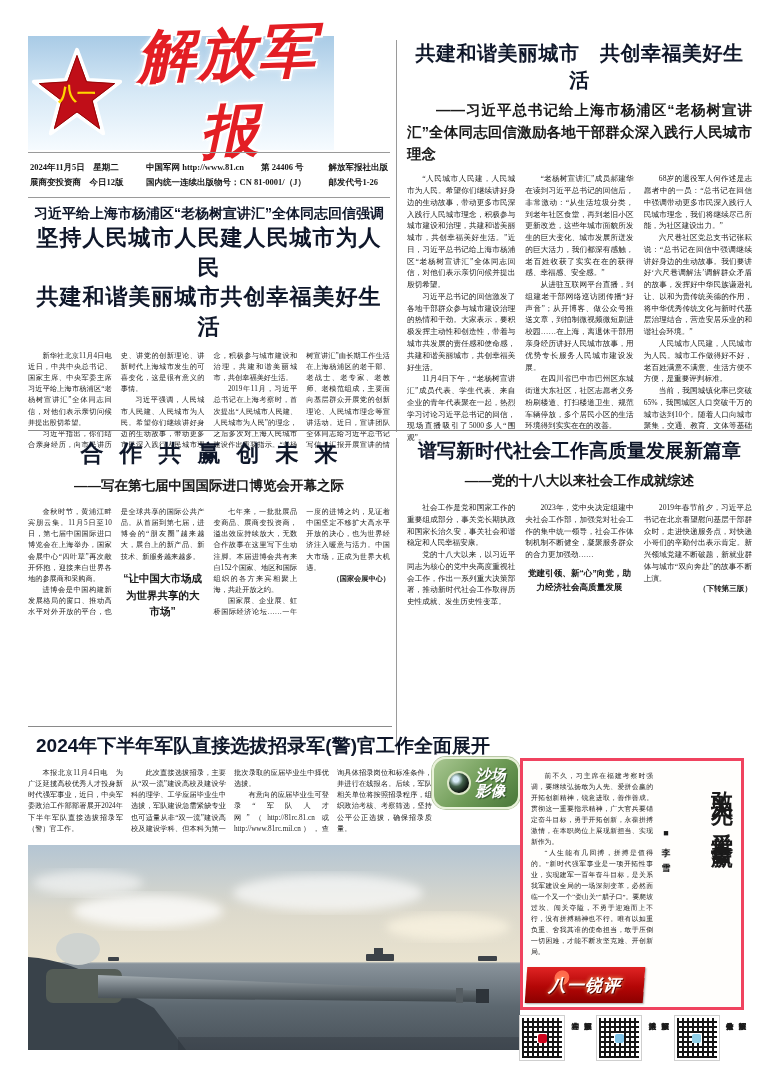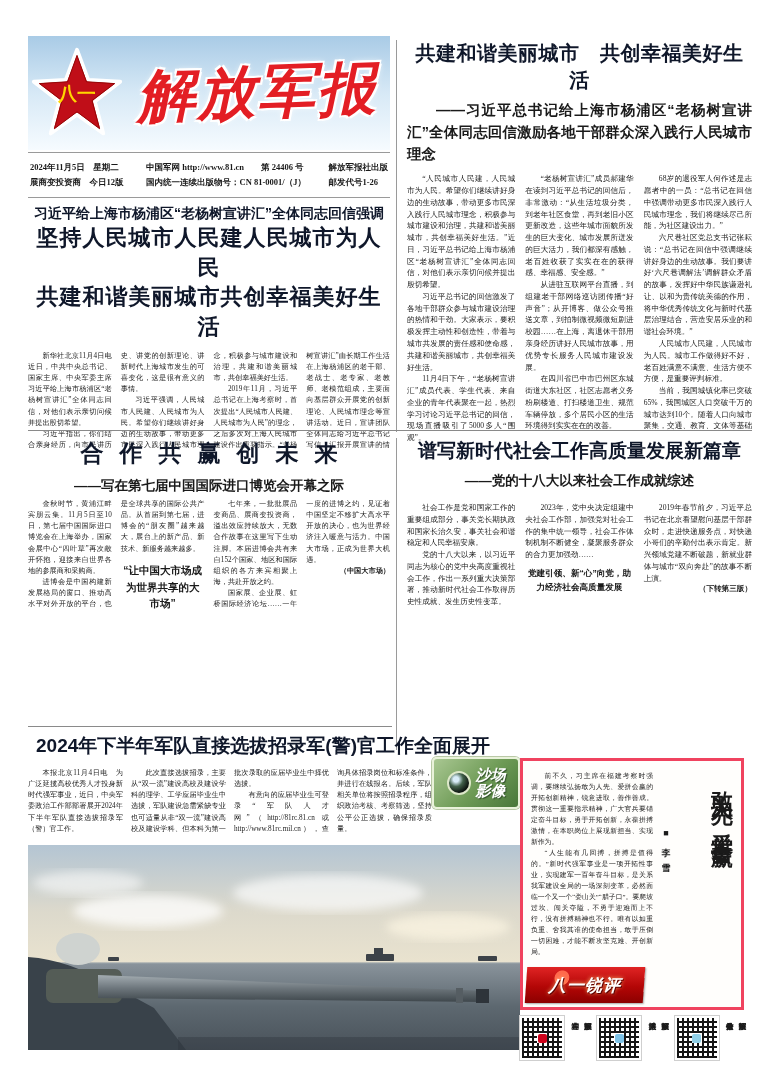--- a/index.html
+++ b/index.html
@@ -5,21 +5,21 @@
   * { margin:0; padding:0; box-sizing:border-box; }
   html,body { width:782px; height:1073px; }
   body { background:#ffffff; font-family:"Liberation Serif","DejaVu Serif",serif; color:#1a1a1a; overflow:hidden; }
   .page { position:relative; width:782px; height:1073px; background:#fff; }
   .hd { font-family:"Liberation Sans","DejaVu Sans",sans-serif; font-weight:900; color:#0f172a; }
   .cols { text-align:justify; overflow:hidden; }
   .cols p { text-indent:2em; line-height:1.55; margin:0; }
   .continued { text-align:right; font-weight:bold; }
 
   
-  .masthead { position:absolute; left:28px; top:36px; width:362px; height:114px;
+  .masthead { position:absolute; left:28px; top:36px; width:306px; height:114px;
     background:linear-gradient(180deg,#a9cbe6 0%,#d7e9f6 50%,#f6fbff 100%);
     display:flex; align-items:center; }
   .star-logo { width:94px; height:94px; margin-left:2px; flex:none; }
   .masthead-title { flex:1; text-align:center; font-size:58px; font-weight:bold; font-style:italic;
     color:#e31e24; letter-spacing:2px; transform:rotate(-2deg);
     text-shadow:2px 2px 0 #fff,-2px -2px 0 #fff,2px -2px 0 #fff,-2px 2px 0 #fff,0 0 7px rgba(255,255,255,.95); }
 
   
   .dateline { position:absolute; left:28px; top:152px; width:362px; height:46px;
     border-top:1px solid #9a9a9a; border-bottom:1px solid #9a9a9a;
@@ -43,39 +43,39 @@
 
   .rule { position:absolute; border-top:1px solid #8a8a8a; height:0; }
   .rule-1 { left:28px; top:430px; width:724px; }
   .rule-2 { left:28px; top:726px; width:364px; }
 
   
   .expo { position:absolute; left:28px; top:438px; width:362px; height:284px; }
   .expo-title { font-size:23px; text-align:center; letter-spacing:16px; padding-left:16px; }
   .sec-sub { font-size:13.5px; font-weight:900; font-family:"Liberation Sans","DejaVu Sans",sans-serif;
     text-align:center; margin-top:8px; }
-  .expo-cols { margin-top:4px; columns:4; column-gap:9px; font-size:7.2px; height:218px; }
+  .expo-cols { margin-top:12px; columns:4; column-gap:9px; font-size:7.2px; height:218px; }
   .pull-quote { break-inside:avoid; font-size:10.5px; font-weight:900;
     font-family:"Liberation Sans","DejaVu Sans",sans-serif; text-align:center; line-height:1.6; margin:7px 0; }
 
   
   .social { position:absolute; left:396px; top:438px; width:356px; height:312px;
     border-left:1px solid #9a9a9a; padding-left:10px; }
   .social-title { font-size:19px; text-align:center; }
   .social-cols { margin-top:12px; columns:3; column-gap:10px; font-size:7.6px; height:244px; }
   .inline-subhead { break-inside:avoid; font-size:8.6px; font-weight:900;
     font-family:"Liberation Sans","DejaVu Sans",sans-serif; text-align:center; line-height:1.6; margin:6px 0; }
 
   
   .recruit { position:absolute; left:28px; top:733px; width:470px; }
   .recruit-head { font-size:19px; text-align:center; letter-spacing:0; }
   .recruit-cols { margin-top:9px; width:404px; columns:4; column-gap:8px; font-size:7.2px; height:74px; }
 
   
-  .badge { position:absolute; left:432px; top:757px; width:88px; height:52px; border-radius:5px;
+  .badge { position:absolute; left:432px; top:757px; width:88px; height:52px; border-radius:14px;
     background:linear-gradient(135deg,#a9c792 0%,#6d9a55 55%,#49773a 100%);
     border:2px solid #e9f2da; display:flex; align-items:center; justify-content:center; gap:5px;
     box-shadow:0 0 0 1px #b9c9a6; }
   .lens { width:24px; height:24px; border-radius:50%; flex:none;
     background:radial-gradient(circle at 35% 32%,#d8ecf8 0 14%,#41604a 38%,#0d1410 72%);
     border:2px solid #dde8c9; }
   .badge-text { color:#fff; font-weight:900; font-style:italic; font-size:15px; line-height:1.05;
     font-family:"Liberation Sans","DejaVu Sans",sans-serif; text-shadow:1px 1px 1px #31502a; }
   .photo-caption { position:absolute; left:336px; top:814px; width:184px; font-size:7.4px;
     line-height:1.6; text-align:justify;margin-top:48px; }
@@ -182,21 +182,21 @@
     <div class="expo-cols cols">
       <div>
           <p>金秋时节，黄浦江畔宾朋云集。11月5日至10日，第七届中国国际进口博览会在上海举办，国家会展中心“四叶草”再次敞开怀抱，迎接来自世界各地的参展商和采购商。</p>
           <p>进博会是中国构建新发展格局的窗口、推动高水平对外开放的平台，也是全球共享的国际公共产品。从首届到第七届，进博会的“朋友圈”越来越大，展台上的新产品、新技术、新服务越来越多。</p>
         </div>
       <div class="pull-quote">“让中国大市场成为世界共享的大市场”</div>
       <div>
           <p>七年来，一批批展品变商品、展商变投资商，溢出效应持续放大，无数合作故事在这里写下生动注脚。本届进博会共有来自152个国家、地区和国际组织的各方来宾相聚上海，共赴开放之约。</p>
           <p>国家展、企业展、虹桥国际经济论坛……一年一度的进博之约，见证着中国坚定不移扩大高水平开放的决心，也为世界经济注入暖意与活力。中国大市场，正成为世界大机遇。</p>
         </div>
-      <div class="continued">（中国大市场）</div>
+      <div class="continued">（国家会展中心）</div>
     </div>
   </div>
 
   <div class="social">
     <div class="social-title hd">谱写新时代社会工作高质量发展新篇章</div>
     <div class="sec-sub">——党的十八大以来社会工作成就综述</div>
     <div class="social-cols cols">
       <div>
           <p>社会工作是党和国家工作的重要组成部分，事关党长期执政和国家长治久安，事关社会和谐稳定和人民幸福安康。</p>
           <p>党的十八大以来，以习近平同志为核心的党中央高度重视社会工作，作出一系列重大决策部署，推动新时代社会工作取得历史性成就、发生历史性变革。</p>

